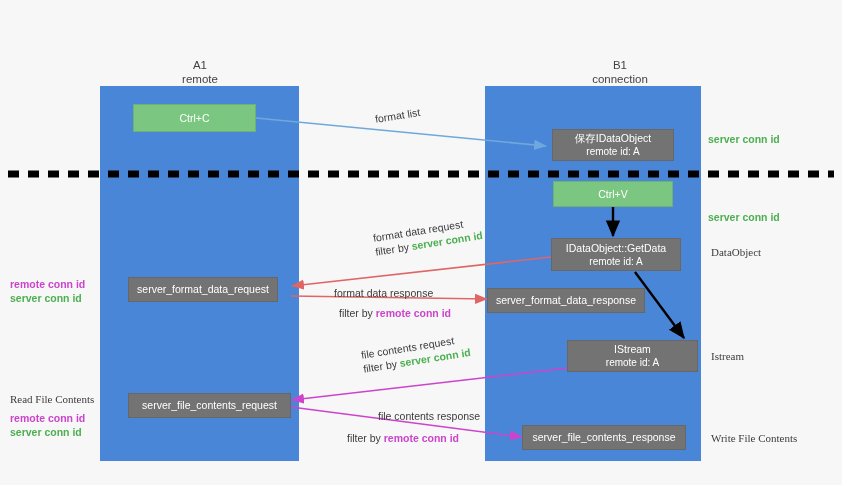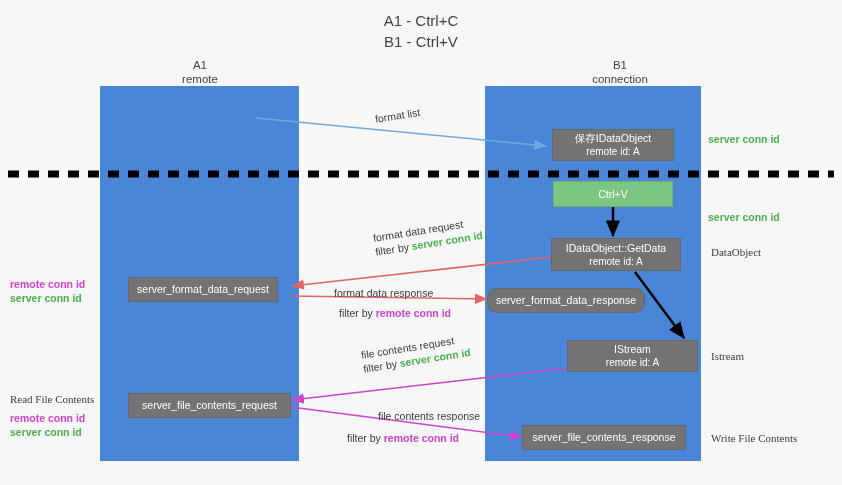--- a/index.html
+++ b/index.html
@@ -64,24 +64,20 @@
   .side .m{color:#cc44cc;font-weight:bold;}
 
   .rlabel{font-size:11px;line-height:14px;color:#3c3c3c;white-space:nowrap;font-family:Liberation Serif, serif;}
   .glabel{font-size:10.5px;line-height:14px;color:#4caf50;font-weight:bold;white-space:nowrap;}
 </style>
 </head>
 <body>
 
 <div id="stage">
 
-  <div class="abs title">
-    <div>A1 - Ctrl+C</div>
-    <div>B1 - Ctrl+V</div>
-  </div>
 
   <div class="abs lane-head" style="left:100px;top:58px;width:200px;">
     <div>A1</div>
     <div>remote</div>
   </div>
   <div class="abs lane-head" style="left:520px;top:58px;width:200px;">
     <div>B1</div>
     <div>connection</div>
   </div>
 
@@ -114,20 +110,23 @@
 
     <path d="M551,257 L292,286" stroke="#e06666" stroke-width="1.6" fill="none" marker-end="url(#ah-red)"></path>
 
     <path d="M291,296 L487,299" stroke="#e06666" stroke-width="1.6" fill="none" marker-end="url(#ah-red)"></path>
 
     <path d="M568,368 L292,400" stroke="#cc44cc" stroke-width="1.6" fill="none" marker-end="url(#ah-mag)"></path>
 
     <path d="M291,407 L522,437" stroke="#cc44cc" stroke-width="1.6" fill="none" marker-end="url(#ah-mag)"></path>
   </svg>
 
+  <div class="abs node green" style="left:133px;top:104px;width:123px;height:28px;">
+    <div>Ctrl+C</div>
+  </div>
 
   <div class="abs node orange" style="left:552px;top:129px;width:122px;height:32px;">
     <div>保存IDataObject</div>
     <div class="l2">remote id: A</div>
   </div>
 
   <div class="abs node green" style="left:553px;top:181px;width:120px;height:26px;">
     <div>Ctrl+V</div>
   </div>
 
@@ -138,21 +137,21 @@
 
   <div class="abs node orange" style="left:567px;top:340px;width:131px;height:32px;">
     <div>IStream</div>
     <div class="l2">remote id: A</div>
   </div>
 
   <div class="abs node orange" style="left:128px;top:277px;width:150px;height:25px;">
     <div>server_format_data_request</div>
   </div>
 
-  <div class="abs node orange" style="left:487px;top:288px;width:158px;height:25px;border-radius:10px;">
+  <div class="abs node orange" style="left:487px;top:288px;width:158px;height:25px;">
     <div>server_format_data_response</div>
   </div>
 
   <div class="abs node orange" style="left:522px;top:425px;width:164px;height:25px;">
     <div>server_file_contents_response</div>
   </div>
 
   <div class="abs node orange" style="left:128px;top:393px;width:163px;height:25px;">
     <div>server_file_contents_request</div>
   </div>

